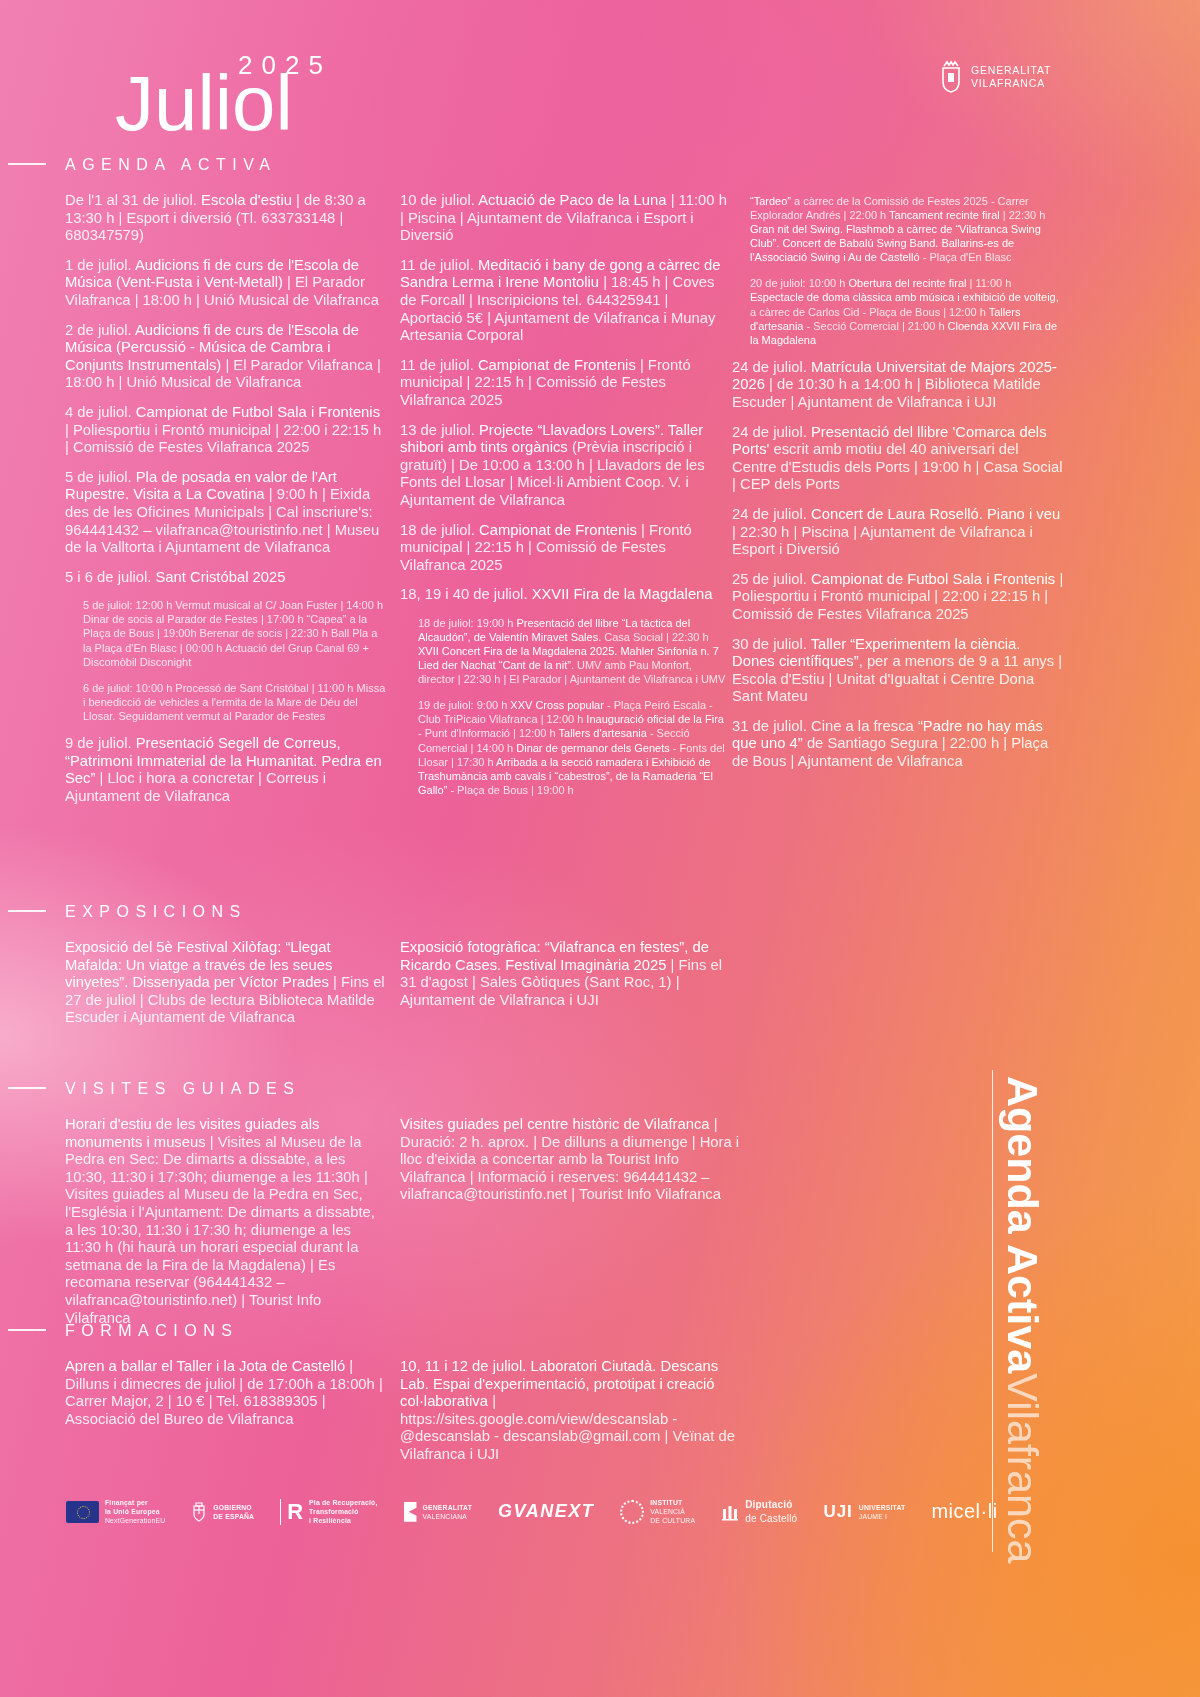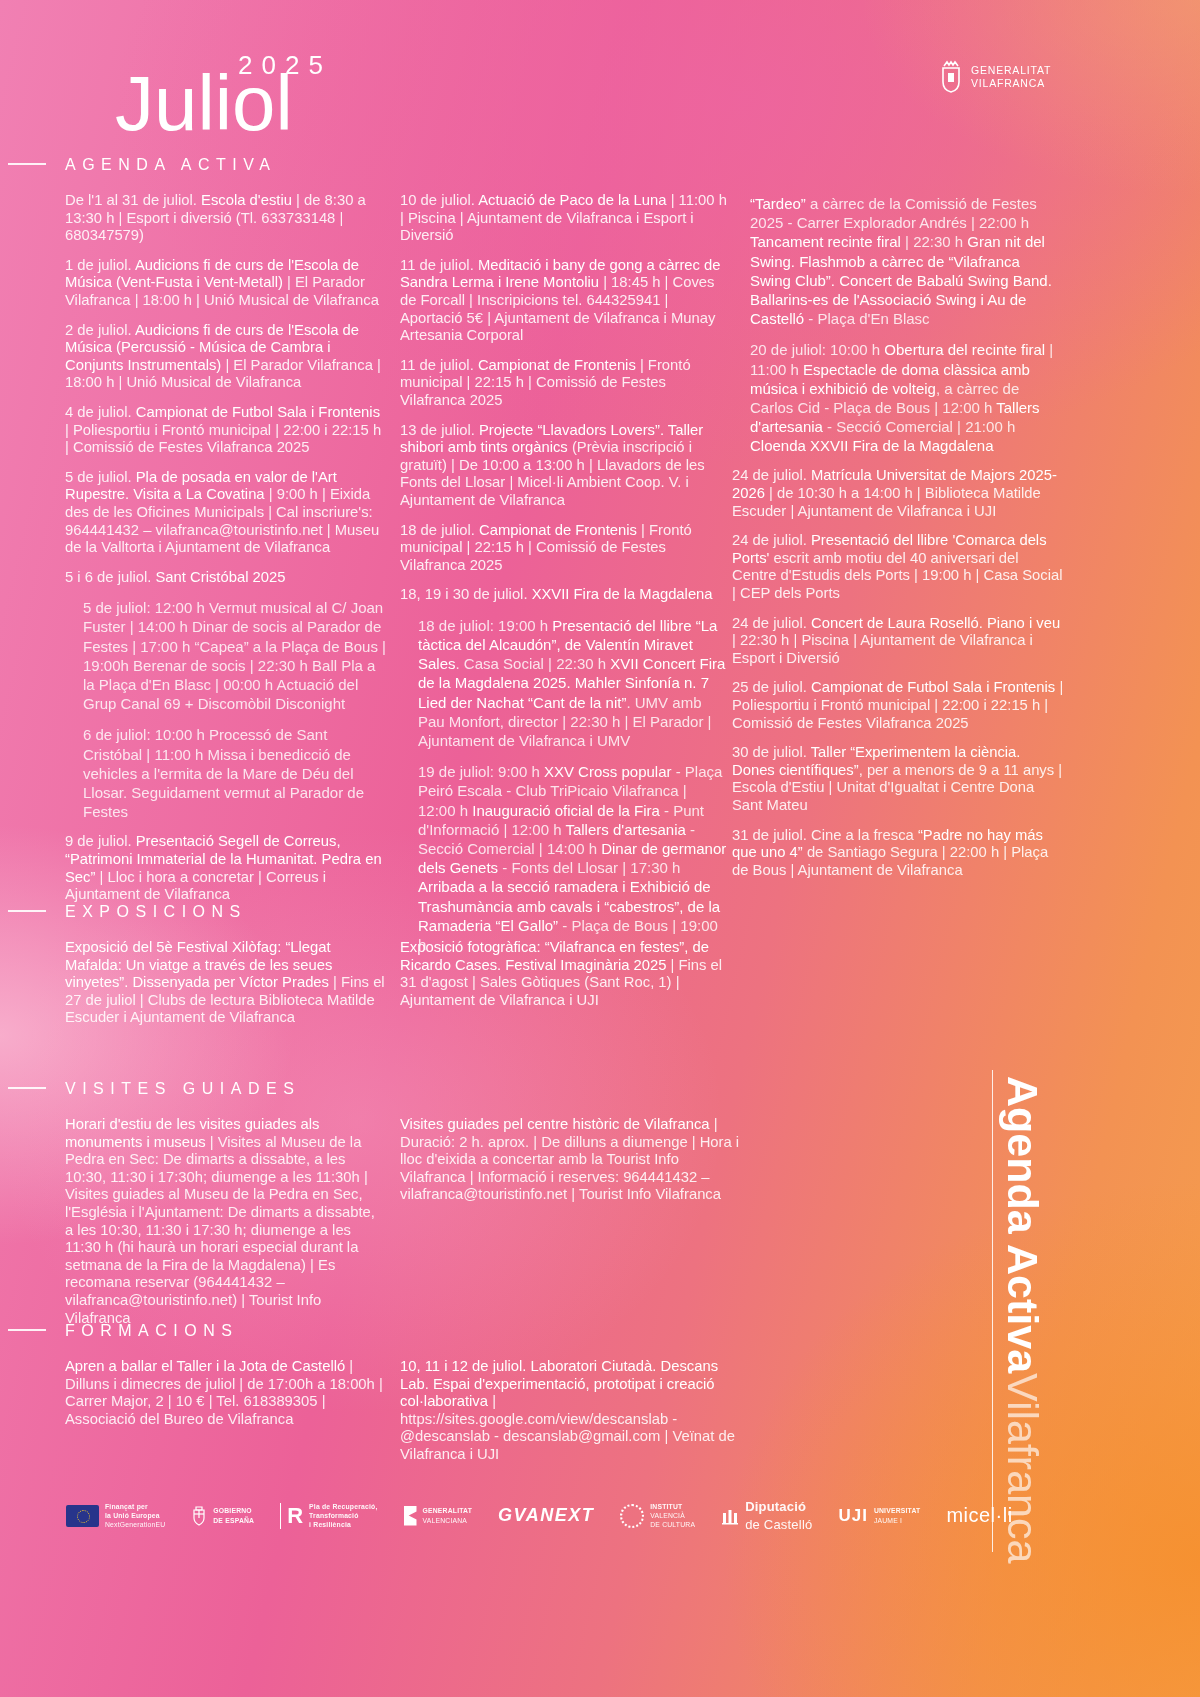--- a/index.html
+++ b/index.html
@@ -31,21 +31,21 @@
   .sec-h{margin:0;font-size:16px;font-weight:500;letter-spacing:6.5px;position:relative;color:#fff}
   .sec-h::before{content:"";position:absolute;left:-57px;top:7px;width:38px;height:2px;background:rgba(255,255,255,.9)}
   .col{position:absolute;top:36px}
   .c1{left:0;width:322px}
   .c2{left:335px;width:328px}
   .c3{left:667px;width:332px}
   .e1{left:0;width:322px}
   .e2{left:335px;width:342px}
   .event{margin:0 0 12px;font-size:14.8px;line-height:1.19;color:rgba(255,255,255,.88);font-weight:400}
   .event .b{font-weight:400;color:#fff}
-  .event.sub{margin:2px 0 12px 18px;font-size:15px;line-height:1.28;color:rgba(255,255,255,.82)}
+  .event.sub{margin:2px 0 12px 18px;font-size:11px;line-height:1.28;color:rgba(255,255,255,.82)}
   
   .vline{position:absolute;left:992px;top:1070px;width:1px;height:482px;background:rgba(255,255,255,.85)}
   .vbanner{position:absolute;left:1001px;top:1076px;writing-mode:vertical-rl;white-space:nowrap;font-size:43px;line-height:1}
   .vbanner .vb-b{font-weight:700}
   .vbanner .vb-l{font-weight:300;opacity:.65}
   
   .footer{position:absolute;left:66px;top:1498px;width:1085px;display:flex;align-items:center;gap:26px}
   .flogo{display:flex;align-items:center;gap:6px;flex:none}
   .flines{font-size:6.8px;line-height:1.35;letter-spacing:.2px;opacity:.95}
   .flines .bold{font-weight:700}
@@ -96,21 +96,21 @@
         <p class="event sub"><span>5 de juliol: 12:00 h Vermut musical al C/ Joan Fuster | 14:00 h Dinar de socis al Parador de Festes | 17:00 h “Capea” a la Plaça de Bous | 19:00h Berenar de socis | 22:30 h Ball Pla a la Plaça d'En Blasc | 00:00 h Actuació del Grup Canal 69 + Discomòbil Disconight</span></p>
         <p class="event sub"><span>6 de juliol: 10:00 h Processó de Sant Cristóbal | 11:00 h Missa i benedicció de vehicles a l'ermita de la Mare de Déu del Llosar. Seguidament vermut al Parador de Festes</span></p>
         <p class="event"><span>9 de juliol. </span><span class="b">Presentació Segell de Correus, “Patrimoni Immaterial de la Humanitat. Pedra en Sec”</span><span> | Lloc i hora a concretar | Correus i Ajuntament de Vilafranca</span></p>
       </div>
     <div class="col c2">
         <p class="event"><span>10 de juliol. </span><span class="b">Actuació de Paco de la Luna</span><span> | 11:00 h | Piscina | Ajuntament de Vilafranca i Esport i Diversió</span></p>
         <p class="event"><span>11 de juliol. </span><span class="b">Meditació i bany de gong a càrrec de Sandra Lerma i Irene Montoliu</span><span> | 18:45 h | Coves de Forcall | Inscripicions tel. 644325941 | Aportació 5€ | Ajuntament de Vilafranca i Munay Artesania Corporal</span></p>
         <p class="event"><span>11 de juliol. </span><span class="b">Campionat de Frontenis</span><span> | Frontó municipal | 22:15 h | Comissió de Festes Vilafranca 2025</span></p>
         <p class="event"><span>13 de juliol. </span><span class="b">Projecte “Llavadors Lovers”. Taller shibori amb tints orgànics</span><span> (Prèvia inscripció i gratuït) | De 10:00 a 13:00 h | Llavadors de les Fonts del Llosar | Micel·li Ambient Coop. V. i Ajuntament de Vilafranca</span></p>
         <p class="event"><span>18 de juliol. </span><span class="b">Campionat de Frontenis</span><span> | Frontó municipal | 22:15 h | Comissió de Festes Vilafranca 2025</span></p>
-        <p class="event"><span>18, 19 i 30 de juliol. </span><span class="b">XXVII Fira de la Magdalena</span></p>
+        <p class="event"><span>18, 19 i 40 de juliol. </span><span class="b">XXVII Fira de la Magdalena</span></p>
         <p class="event sub"><span>18 de juliol: 19:00 h </span><span class="b">Presentació del llibre “La tàctica del Alcaudón”, de Valentín Miravet Sales</span><span>. Casa Social | 22:30 h </span><span class="b">XVII Concert Fira de la Magdalena 2025. Mahler Sinfonía n. 7 Lied der Nachat “Cant de la nit”</span><span>. UMV amb Pau Monfort, director | 22:30 h | El Parador | Ajuntament de Vilafranca i UMV</span></p>
         <p class="event sub"><span>19 de juliol: 9:00 h </span><span class="b">XXV Cross popular</span><span> - Plaça Peiró Escala - Club TriPicaio Vilafranca | 12:00 h </span><span class="b">Inauguració oficial de la Fira</span><span> - Punt d'Informació | 12:00 h </span><span class="b">Tallers d'artesania</span><span> - Secció Comercial | 14:00 h </span><span class="b">Dinar de germanor dels Genets</span><span> - Fonts del Llosar | 17:30 h </span><span class="b">Arribada a la secció ramadera i Exhibició de Trashumància amb cavals i “cabestros”, de la Ramaderia “El Gallo”</span><span> - Plaça de Bous | 19:00 h</span></p>
       </div>
     <div class="col c3">
         <p class="event sub"><span class="b">“Tardeo”</span><span> a càrrec de la Comissió de Festes 2025 - Carrer Explorador Andrés | 22:00 h </span><span class="b">Tancament recinte firal</span><span> | 22:30 h </span><span class="b">Gran nit del Swing. Flashmob a càrrec de “Vilafranca Swing Club”. Concert de Babalú Swing Band. Ballarins-es de l'Associació Swing i Au de Castelló</span><span> - Plaça d'En Blasc</span></p>
         <p class="event sub"><span>20 de juliol: 10:00 h </span><span class="b">Obertura del recinte firal</span><span> | 11:00 h </span><span class="b">Espectacle de doma clàssica amb música i exhibició de volteig</span><span>, a càrrec de Carlos Cid - Plaça de Bous | 12:00 h </span><span class="b">Tallers d'artesania</span><span> - Secció Comercial | 21:00 h </span><span class="b">Cloenda XXVII Fira de la Magdalena</span></p>
         <p class="event"><span>24 de juliol. </span><span class="b">Matrícula Universitat de Majors 2025-2026</span><span> | de 10:30 h a 14:00 h | Biblioteca Matilde Escuder | Ajuntament de Vilafranca i UJI</span></p>
         <p class="event"><span>24 de juliol. </span><span class="b">Presentació del llibre 'Comarca dels Ports'</span><span> escrit amb motiu del 40 aniversari del Centre d'Estudis dels Ports | 19:00 h | Casa Social | CEP dels Ports</span></p>
         <p class="event"><span>24 de juliol. </span><span class="b">Concert de Laura Roselló. Piano i veu</span><span> | 22:30 h | Piscina | Ajuntament de Vilafranca i Esport i Diversió</span></p>
         <p class="event"><span>25 de juliol. </span><span class="b">Campionat de Futbol Sala i Frontenis</span><span> | Poliesportiu i Frontó municipal | 22:00 i 22:15 h | Comissió de Festes Vilafranca 2025</span></p>
@@ -213,21 +213,21 @@
 
     <div class="flogo">
       <span>
         <svg width="18" height="18" viewBox="0 0 18 18" fill="#fff">
           <rect x="2" y="6" width="3" height="10"></rect>
           <rect x="7.5" y="3" width="3" height="13"></rect>
           <rect x="13" y="6" width="3" height="10"></rect>
           <rect x="1" y="16" width="16" height="1.5"></rect>
         </svg>
       </span>
-      <div class="flines" style="font-size:13px">
+      <div class="flines" style="font-size:10px">
         <div class="bold">Diputació</div>
         <div>de Castelló</div>
       </div>
     </div>
 
     <div class="flogo">
       <span class="big-text">UJI</span>
       <div class="flines">
         <div class="bold">UNIVERSITAT</div>
         <div>JAUME I</div>

